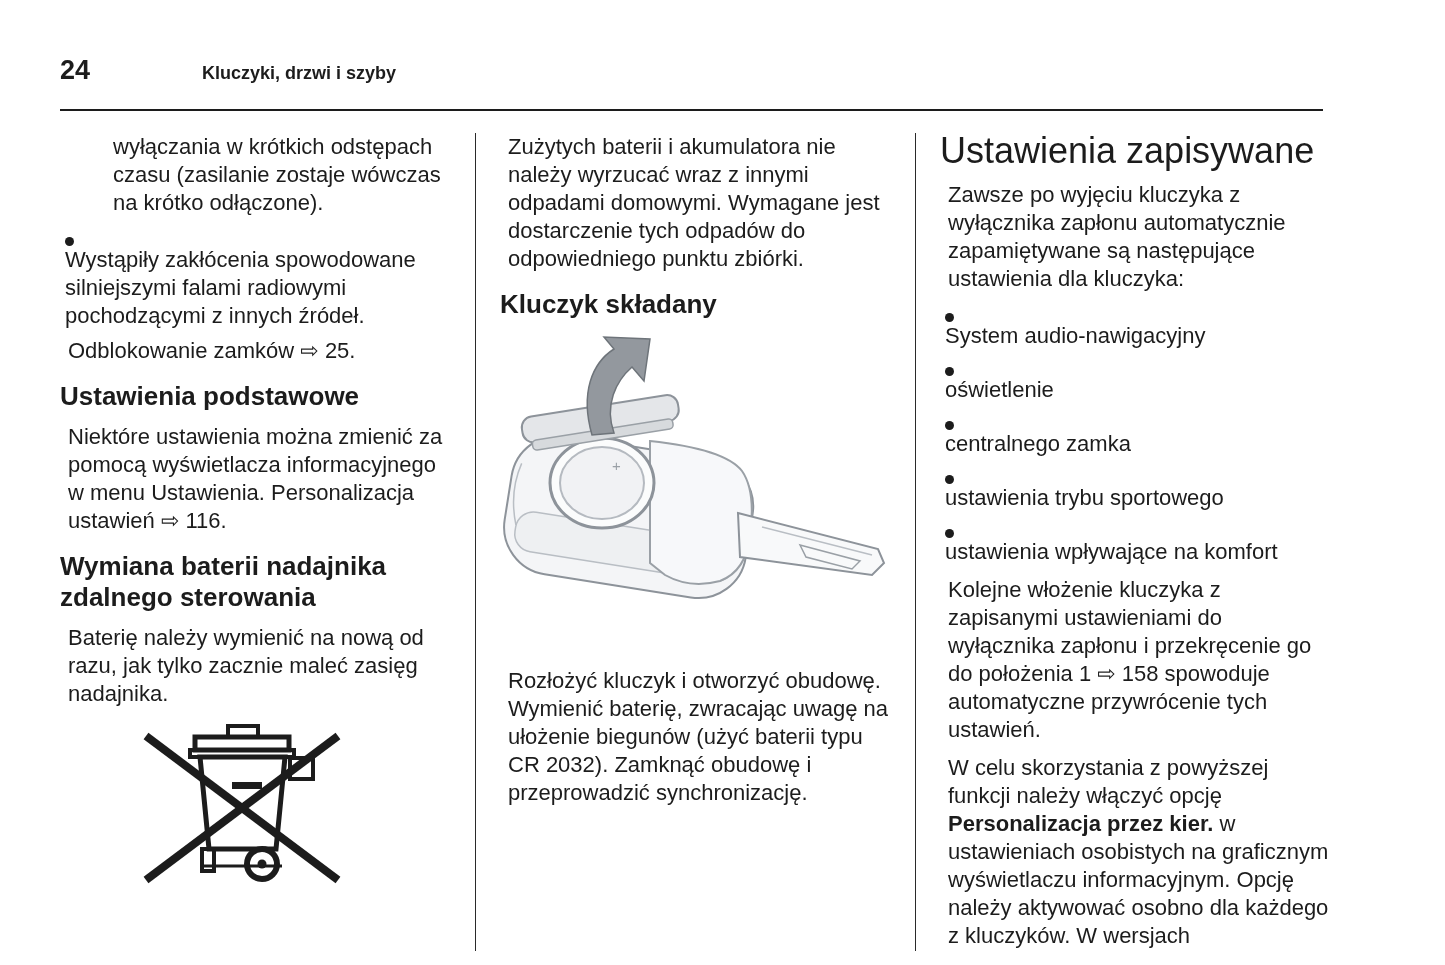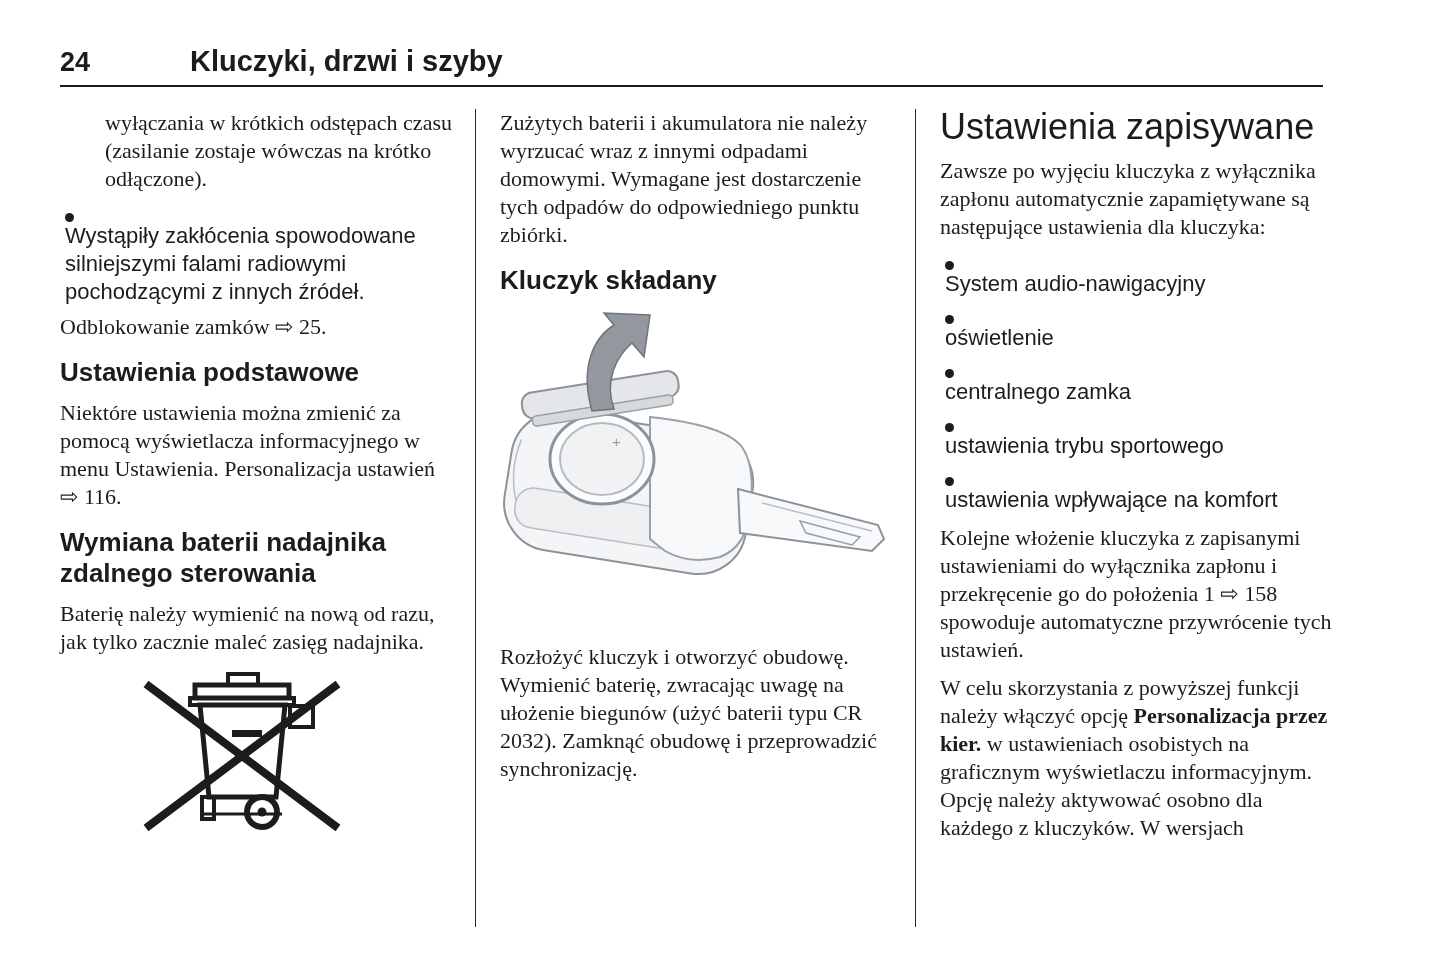--- a/index.html
+++ b/index.html
@@ -6,27 +6,27 @@
   body{
     width:1445px;height:965px;overflow:hidden;
     background:#ffffff;color:#1c1c1c;
     font-family:"Liberation Sans", sans-serif;
     -webkit-font-smoothing:antialiased;
   }
   .page{padding:42px 0 0 60px;width:1330px;}
   
   .running-header{display:flex;align-items:baseline;font-weight:bold;font-size:27px;line-height:32px;gap:12px;}
   .page-number{display:inline-block;width:115px;}
-  .chapter-title{font-size:29px;margin:3px;font-weight:bold;}
+  .chapter-title{font-size:18px;margin:15px;font-weight:bold;}
   .header-rule{height:0;border-top:2px solid #1c1c1c;width:1263px;margin-top:5px;}
   
   main{display:flex;margin-top:22px;}
   .col{width:393px;font-size:22px;line-height:28px;}
   .vrule{width:1px;background:#2a2a2a;height:818px;margin-left:22px;margin-right:24px;flex:0 0 1px;}
-  p{margin:0 0 10px 0;font-family:Liberation Serif, serif;}
+  p{margin:0 0 10px 8px;}
   .indent{padding-left:45px;}
   h2.big-heading{font-size:36px;line-height:36px;margin:0 0 12px 0;font-weight:normal;}
   h3.sub-heading{font-size:26px;line-height:31px;margin:16px 0 11px 0;font-weight:bold;}
   .bullet-row{display:flex;padding-left:5px;margin:0 0 7px 0;flex-direction:column;}
   .bullet-dot{flex:0 0 9px;width:9px;height:9px;border-radius:50%;background:#1c1c1c;margin-top:10px;margin-right:31px;}
   .bullet-text{flex:1;}
   figure{margin:0;}
   .weee-figure{margin:12px 0 0 80px;width:205px;height:168px;}
   .key-figure{margin:8px 0 16px 0;width:392px;height:320px;}
   strong{font-weight:bold;}

